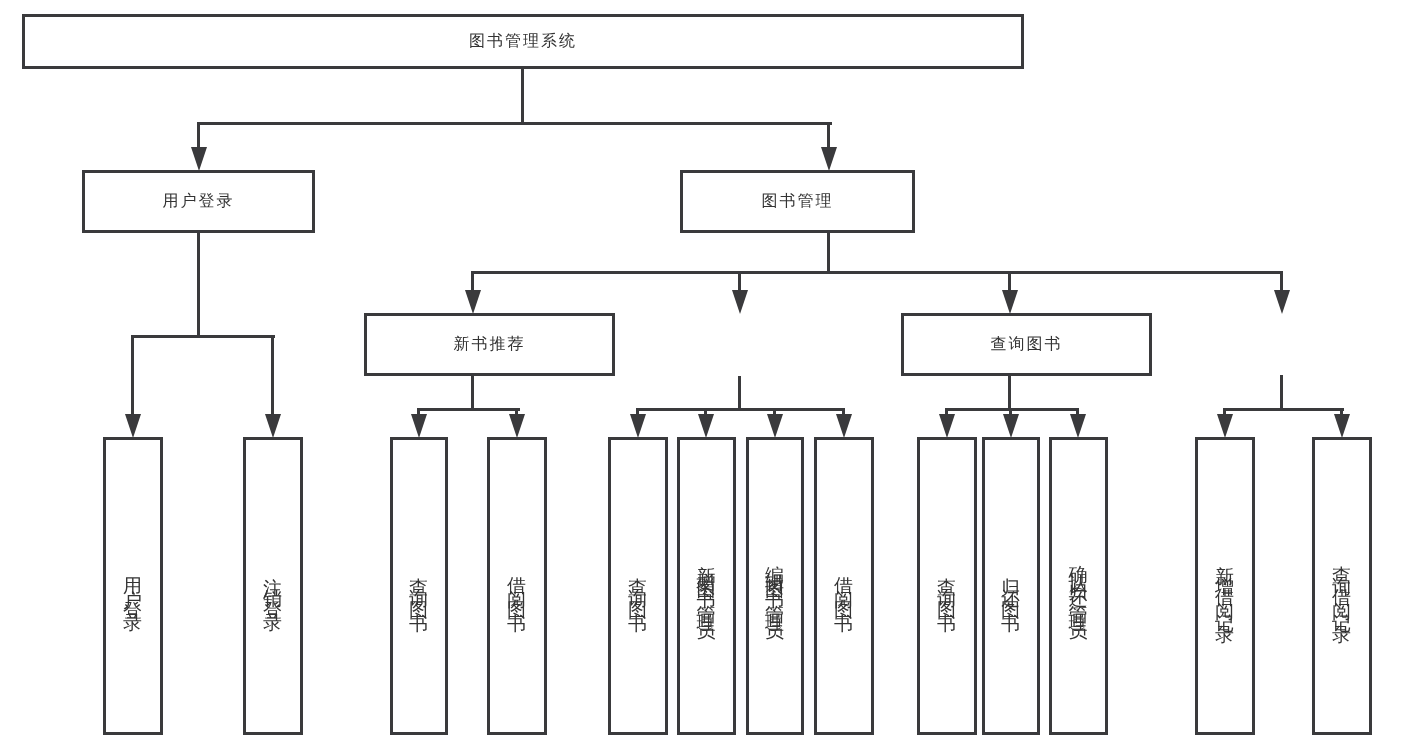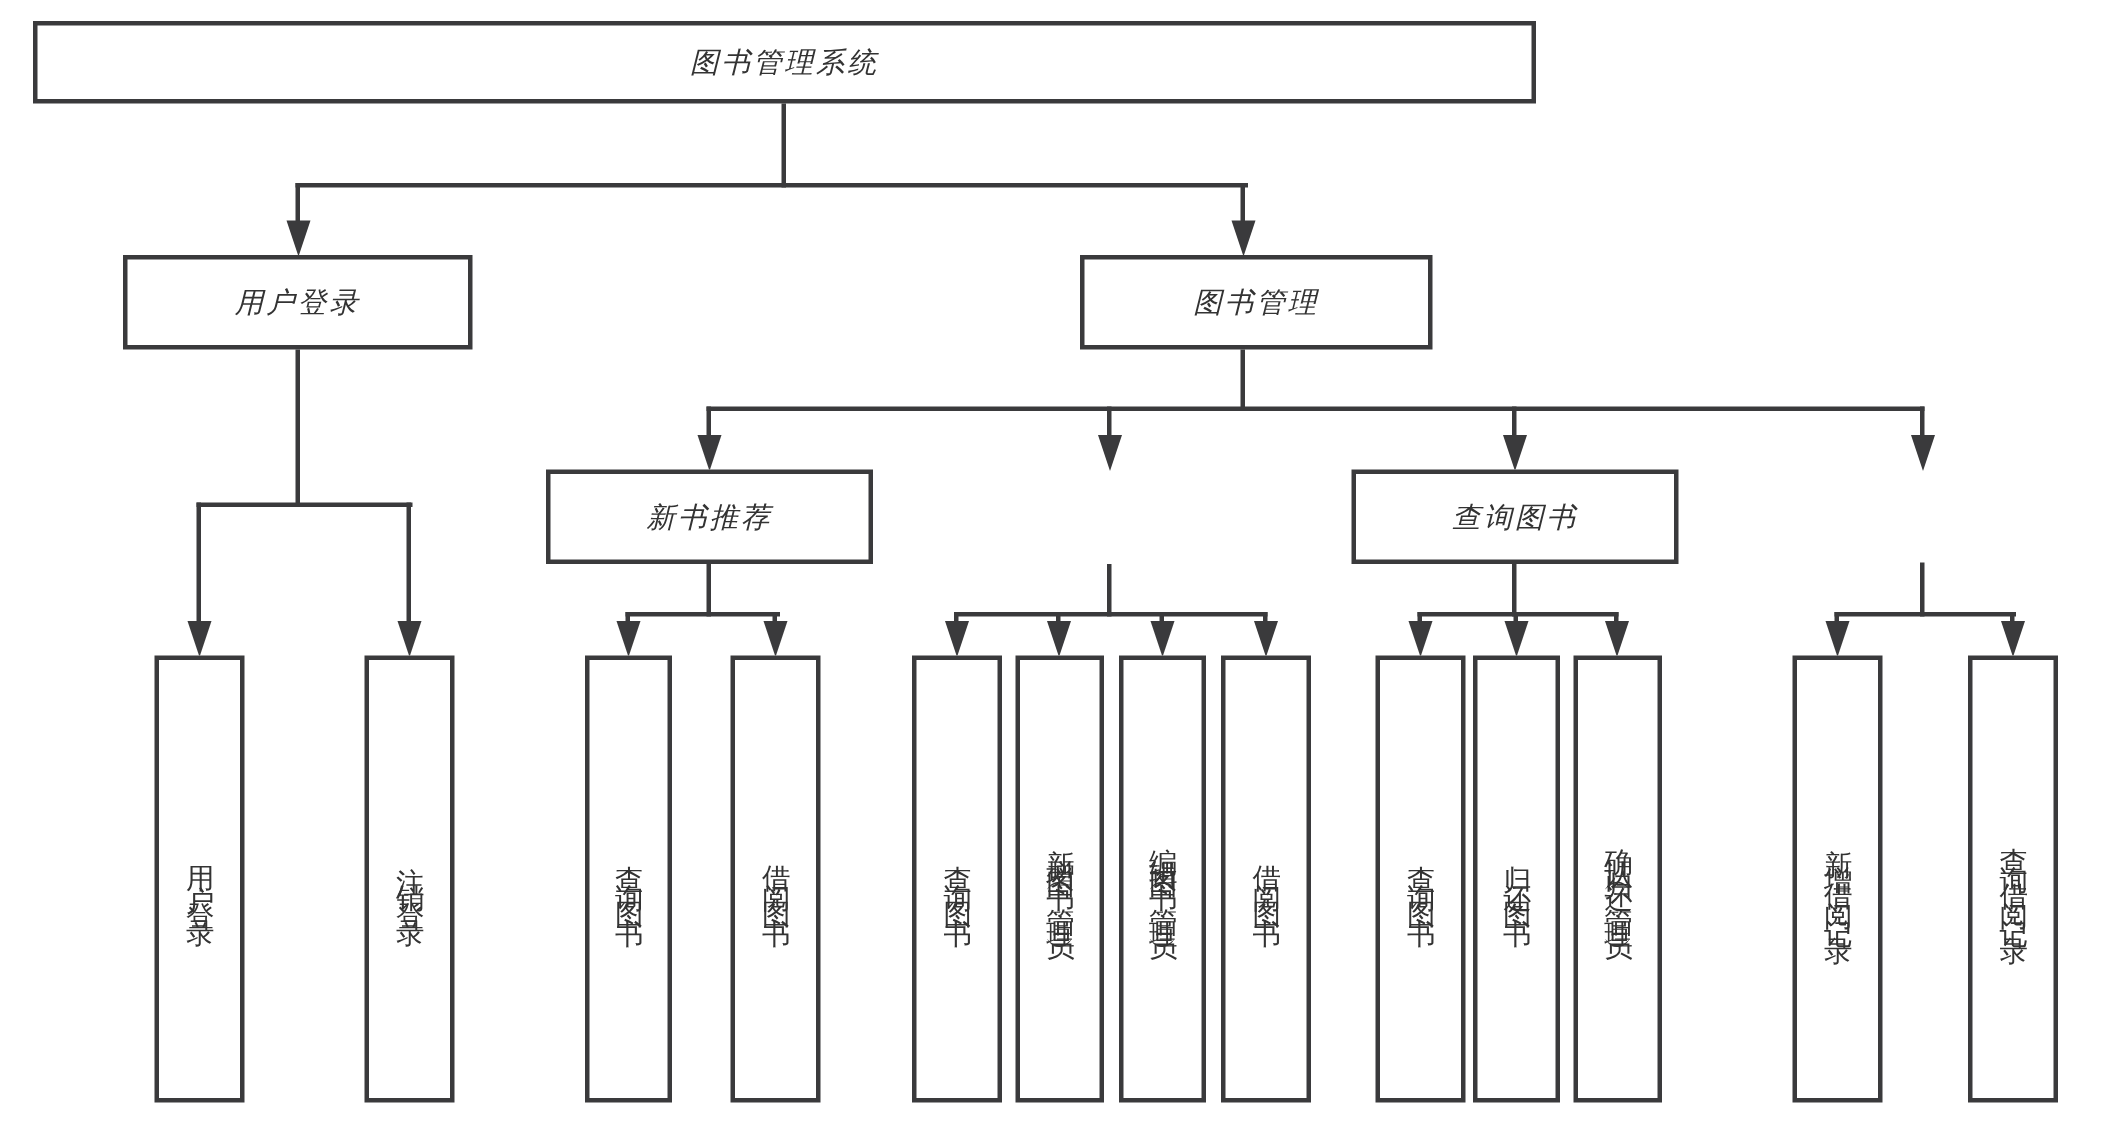--- a/index.html
+++ b/index.html
@@ -19,29 +19,28 @@
     position: absolute;
     box-sizing: border-box;
     border: 3px solid #3a3a3c;
     background: #ffffff;
     color: #333333;
     display: flex;
     align-items: center;
     justify-content: center;
   }
   .hbox {
-    font-size: 19px;
+    font-size: 16px;
     letter-spacing: 2px;
-    font-style: italic;
   }
   .root-box {
     left: 22px; top: 14px; width: 1002px; height: 55px;
   }
   .lvl2 { top: 170px; height: 63px; }
-  .lvl3 { top: 313px; height: 63px; width: 218px; }
+  .lvl3 { top: 313px; height: 63px; width: 251px; }
   .leaf {
     top: 437px;
     height: 298px;
     writing-mode: vertical-rl;
     text-orientation: mixed;
     font-size: 19px;
     letter-spacing: 12px;
     line-height: 1;
   }
   .leaf.long { letter-spacing: 8px; }
@@ -82,21 +81,21 @@
   <div class="box hbox root-box">图书管理系统</div>
 
   <div class="vline" style="left:521px; top:69px;  height:56px;"></div>
   <div class="hline" style="left:197px; top:122px; width:635px;"></div>
   <div class="vline" style="left:197px; top:122px; height:30px;"></div>
   <div class="vline" style="left:827px; top:122px; height:30px;"></div>
   <div class="arrow" style="left:191px; top:147px;"></div>
   <div class="arrow" style="left:821px; top:147px;"></div>
 
   <div class="box hbox lvl2" style="left:82px;  width:233px;">用户登录</div>
-  <div class="box hbox lvl2" style="left:720px; width:235px;">图书管理</div>
+  <div class="box hbox lvl2" style="left:680px; width:235px;">图书管理</div>
 
   <div class="vline" style="left:197px; top:233px; height:105px;"></div>
   <div class="hline" style="left:131px; top:335px; width:144px;"></div>
   <div class="vline" style="left:131px; top:335px; height:82px;"></div>
   <div class="vline" style="left:271px; top:335px; height:82px;"></div>
   <div class="arrow" style="left:125px; top:414px;"></div>
   <div class="arrow" style="left:265px; top:414px;"></div>
 
   <div class="vline" style="left:827px;  top:233px; height:41px;"></div>
   <div class="hline" style="left:471px;  top:271px; width:812px;"></div>

